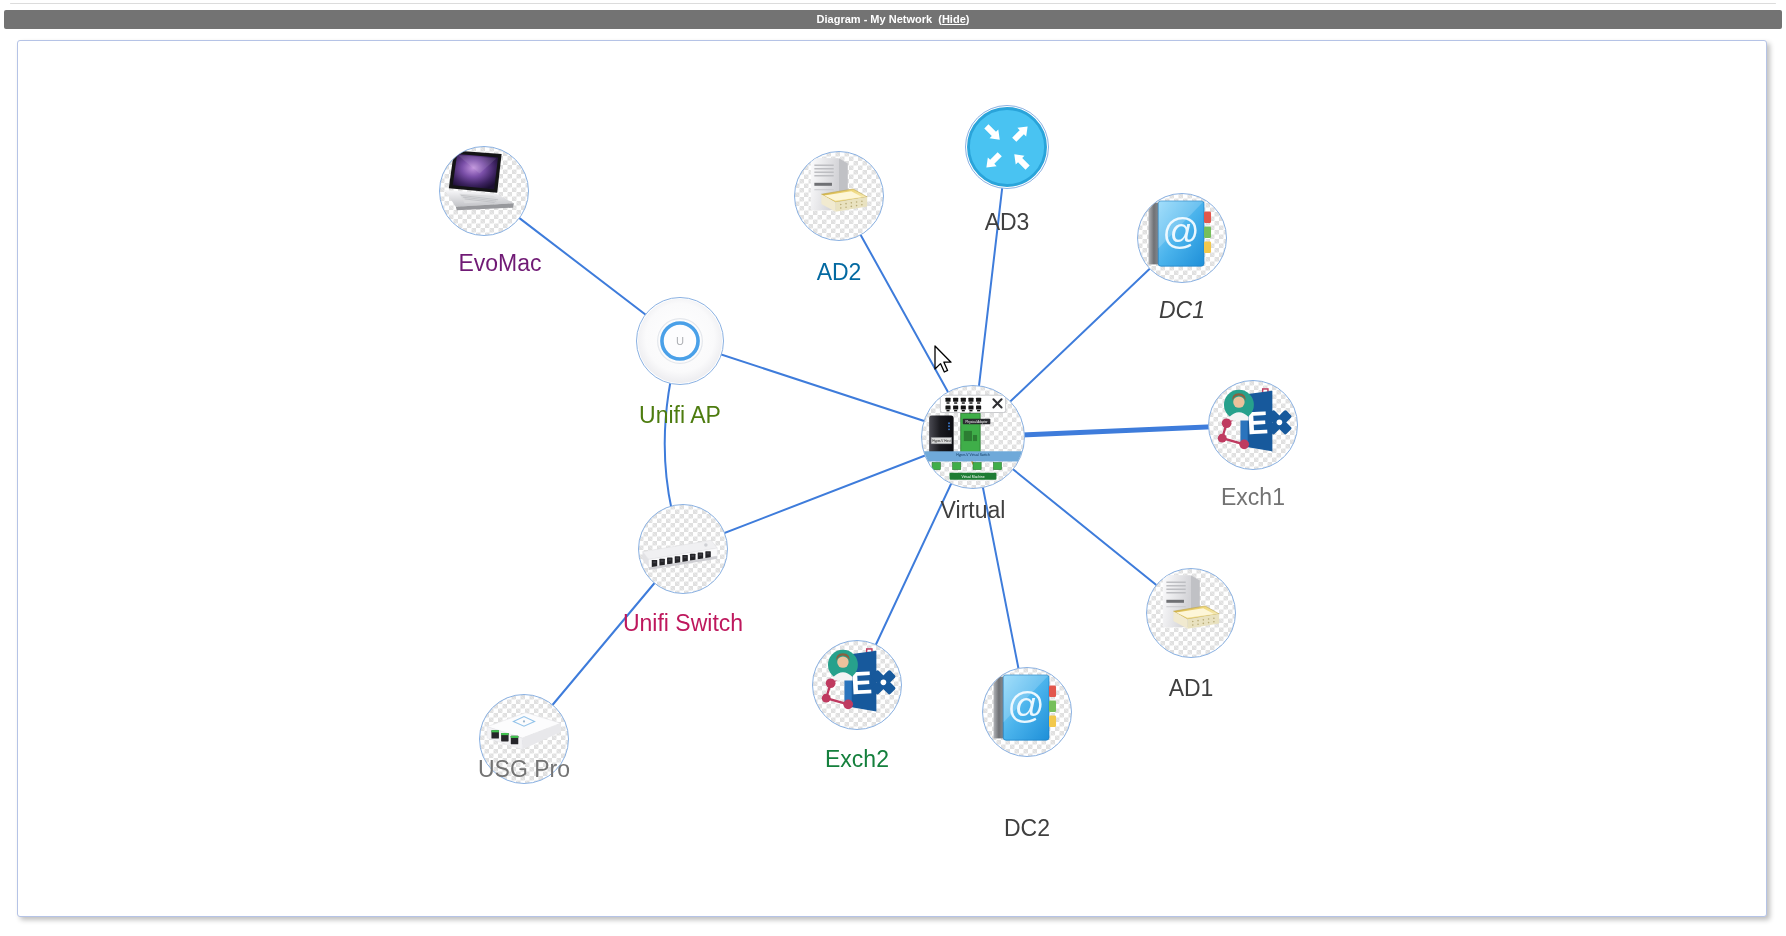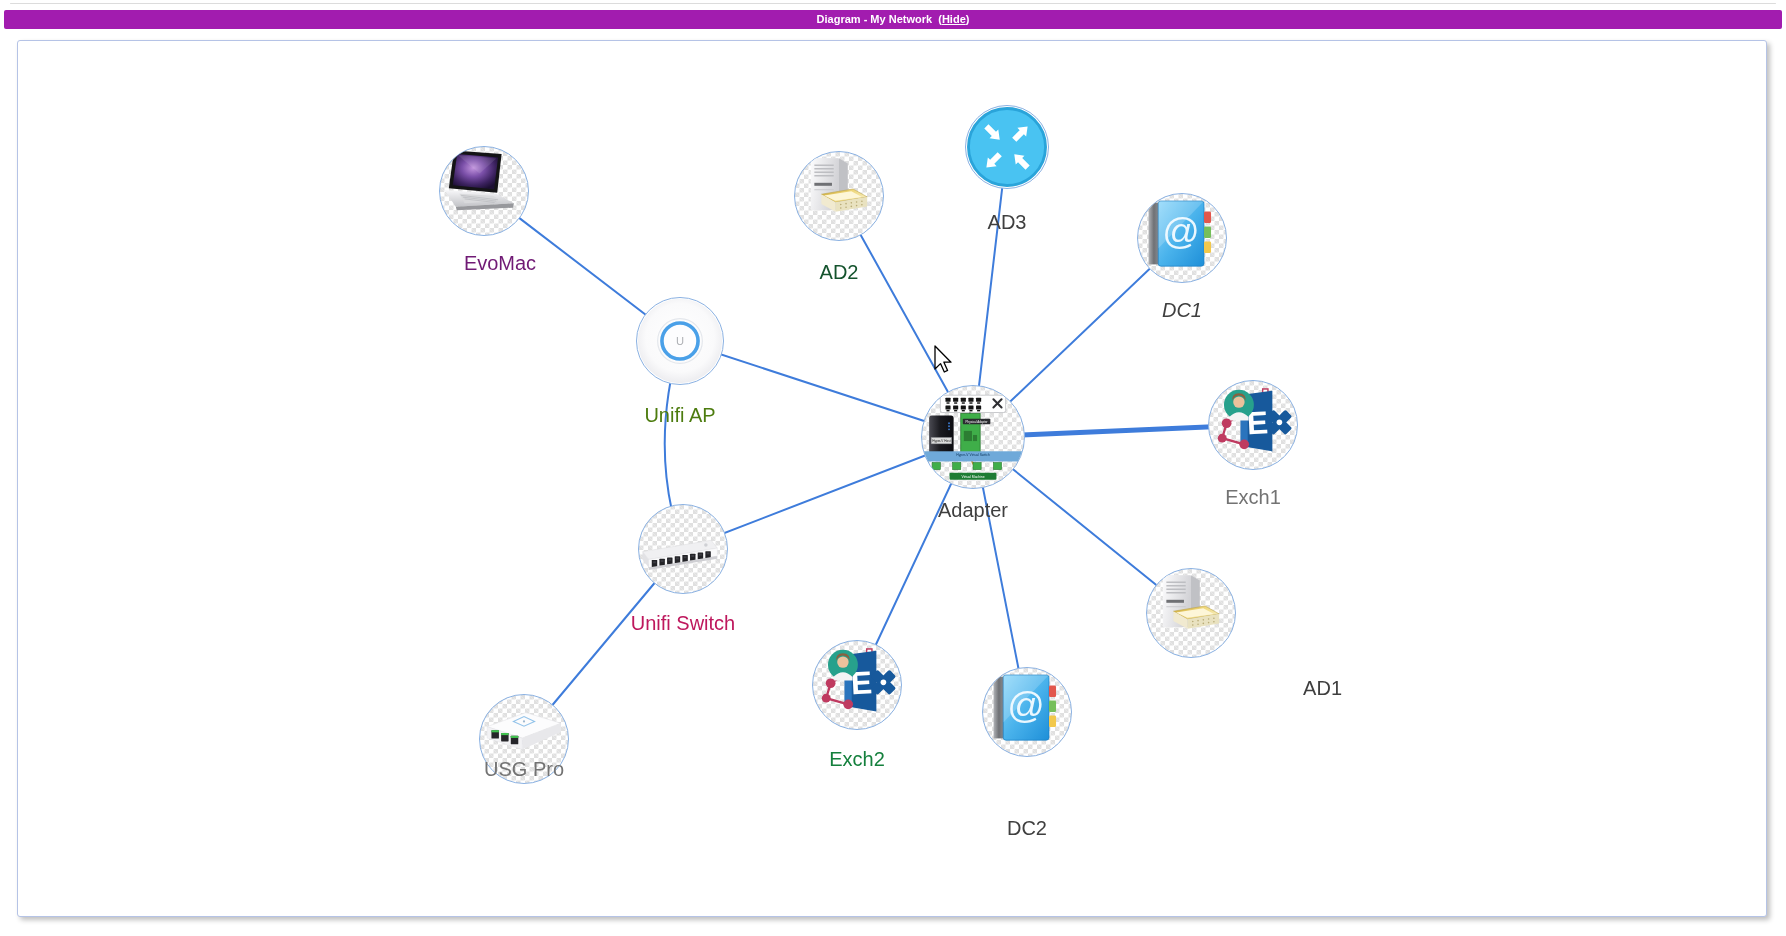--- a/index.html
+++ b/index.html
@@ -15,29 +15,29 @@
   svg.edges{position:absolute;left:0;top:0;}
   .node{position:absolute;border-radius:50%;border:1px solid #8ab1e2;overflow:hidden;
     box-sizing:border-box;background:#fff;cursor:pointer;}
   .node.checker{
     background-color:#fff;
     background-image:
       linear-gradient(45deg,#e0e0e0 25%,transparent 25%,transparent 75%,#e0e0e0 75%),
       linear-gradient(45deg,#e0e0e0 25%,transparent 25%,transparent 75%,#e0e0e0 75%);
     background-size:9px 9px;background-position:0 0,4.5px 4.5px;}
   .node svg{display:block;width:100%;height:100%;}
-  .nodelabel{position:absolute;width:240px;text-align:center;font-size:20px;line-height:24px;}
+  .nodelabel{position:absolute;width:240px;text-align:center;font-size:23px;line-height:24px;}
   .cursor{position:absolute;pointer-events:none;}
 </style>
 </head>
 <body>
 
 <div class="top-edge"></div>
 
-<div class="titlebar" id="titlebar" style="background: #a21caf; color: rgb(255, 255, 255);">
+<div class="titlebar" id="titlebar" style="background: #737373; color: rgb(255, 255, 255);">
   <span>Diagram - My Network</span>
   <a>&nbsp;<span>(</span><span class="u">Hide</span><span>)</span></a>
 </div>
 
 <div class="panel"></div>
 
 <div id="canvas">
     <svg class="edges" width="1786" height="936">
       <path d="M484,191 L680,341" stroke="#3e7cdb" stroke-width="2" fill="none" stroke-linecap="round"></path>
       <path d="M680,341 L973,437" stroke="#3e7cdb" stroke-width="2" fill="none" stroke-linecap="round"></path>
@@ -186,21 +186,21 @@
  <rect x="0" y="64" width="100" height="10" fill="#6fa9d9"></rect>
  <text x="50" y="68.5" font-size="3.3" fill="#10395f" text-anchor="middle" font-family="Liberation Sans,sans-serif">Hyper-V Virtual Switch</text>
  <rect x="10" y="75" width="8" height="7" fill="#3fae49" stroke="#2c7d33" stroke-width="0.6"></rect>
         <rect x="30" y="75" width="8" height="7" fill="#3fae49" stroke="#2c7d33" stroke-width="0.6"></rect>
         <rect x="50" y="75" width="8" height="7" fill="#3fae49" stroke="#2c7d33" stroke-width="0.6"></rect>
         <rect x="70" y="75" width="8" height="7" fill="#3fae49" stroke="#2c7d33" stroke-width="0.6"></rect>
  <rect x="27" y="85" width="46" height="7" rx="1" fill="#1e7c34"></rect>
  <text x="50" y="90" font-size="3.3" fill="#ffffff" text-anchor="middle" font-family="Liberation Sans,sans-serif">Virtual Machine</text>
       </svg>
     </div>
-    <div class="nodelabel" style="left: 853px; top: 498px; color: rgb(63, 63, 63);">Adapter</div>
+    <div class="nodelabel" style="left: 853px; top: 498px; color: rgb(63, 63, 63);">Virtual</div>
     <div class="node checker" style="left: 794px; top: 151px; width: 90px; height: 90px; border-color: rgb(138, 177, 226);">
       <svg viewBox="0 0 100 100">
  <defs>
   <linearGradient id="srv6" x1="0" y1="0" x2="1" y2="0.3">
    <stop offset="0%" stop-color="#fcfcfd"></stop>
             <stop offset="100%" stop-color="#d2d2d6"></stop>
   </linearGradient>
   <linearGradient id="gold6" x1="0" y1="0" x2="1" y2="0.6">
    <stop offset="0%" stop-color="#c9a42d"></stop>
             <stop offset="55%" stop-color="#eed67a"></stop>
@@ -222,21 +222,21 @@
         <circle cx="58" cy="58.7" r="0.9" fill="#b8ab76"></circle>
    <circle cx="58" cy="62.7" r="0.9" fill="#b8ab76"></circle>
         <circle cx="64" cy="57.800000000000004" r="0.9" fill="#b8ab76"></circle>
    <circle cx="64" cy="61.800000000000004" r="0.9" fill="#b8ab76"></circle>
         <circle cx="70" cy="56.9" r="0.9" fill="#b8ab76"></circle>
    <circle cx="70" cy="60.9" r="0.9" fill="#b8ab76"></circle>
         <circle cx="76" cy="56" r="0.9" fill="#b8ab76"></circle>
    <circle cx="76" cy="60" r="0.9" fill="#b8ab76"></circle>
       </svg>
     </div>
-    <div class="nodelabel" style="left: 719px; top: 260px; color: #14532d;">AD2</div>
+    <div class="nodelabel" style="left: 719px; top: 260px; color: #0369a1;">AD2</div>
     <div class="node" style="left: 965px; top: 105px; width: 84px; height: 84px; border-color: rgb(138, 177, 226);">
       <svg viewBox="0 0 100 100">
  <circle cx="50" cy="50" r="47" fill="#49c3f2" stroke="#2aa4da" stroke-width="3.5"></circle>
  <g fill="#ffffff">
   <path d="M-16,-5 L2,-5 L2,-10.5 L16,0 L2,10.5 L2,5 L-16,5 Z" transform="translate(33,33) rotate(45) scale(0.72)"></path>
   <path d="M-16,-5 L2,-5 L2,-10.5 L16,0 L2,10.5 L2,5 L-16,5 Z" transform="translate(67,33) rotate(-45) scale(0.72)"></path>
   <path d="M-16,-5 L2,-5 L2,-10.5 L16,0 L2,10.5 L2,5 L-16,5 Z" transform="translate(33,67) rotate(135) scale(0.72)"></path>
   <path d="M-16,-5 L2,-5 L2,-10.5 L16,0 L2,10.5 L2,5 L-16,5 Z" transform="translate(67,67) rotate(-135) scale(0.72)"></path>
  </g>
       </svg>
@@ -321,21 +321,21 @@
         <circle cx="58" cy="58.7" r="0.9" fill="#b8ab76"></circle>
    <circle cx="58" cy="62.7" r="0.9" fill="#b8ab76"></circle>
         <circle cx="64" cy="57.800000000000004" r="0.9" fill="#b8ab76"></circle>
    <circle cx="64" cy="61.800000000000004" r="0.9" fill="#b8ab76"></circle>
         <circle cx="70" cy="56.9" r="0.9" fill="#b8ab76"></circle>
    <circle cx="70" cy="60.9" r="0.9" fill="#b8ab76"></circle>
         <circle cx="76" cy="56" r="0.9" fill="#b8ab76"></circle>
    <circle cx="76" cy="60" r="0.9" fill="#b8ab76"></circle>
       </svg>
     </div>
-    <div class="nodelabel" style="left: 1102px; top: 676px; color: rgb(63, 63, 63); text-align: right;">AD1</div>
+    <div class="nodelabel" style="left: 1071px; top: 676px; color: rgb(63, 63, 63);">AD1</div>
     <div class="node checker" style="left: 812px; top: 640px; width: 90px; height: 90px; border-color: rgb(138, 177, 226);">
       <svg viewBox="0 0 100 100">
  <path d="M22,48 L64,13" stroke="#bf3a60" stroke-width="1.8"></path>
  <rect x="61" y="9" width="6" height="6" fill="none" stroke="#bf3a60" stroke-width="1.6"></rect>
  <path d="M36,16 L72,11 L72,80 L36,74 Z" fill="#17599c"></path>
  <path d="M36,16 L44,15 L44,74.8 L36,74 Z" fill="#2a74bd"></path>
  <text x="55" y="60" font-size="36" font-weight="bold" fill="#ffffff" text-anchor="middle" font-family="Liberation Sans,sans-serif" transform="rotate(-3 55 48)">E</text>
  <g transform="translate(80,47)" fill="#17599c">
   <rect x="-15" y="-5.5" width="30" height="11" rx="2" transform="rotate(45)"></rect>
   <rect x="-15" y="-5.5" width="30" height="11" rx="2" transform="rotate(-45)"></rect>

